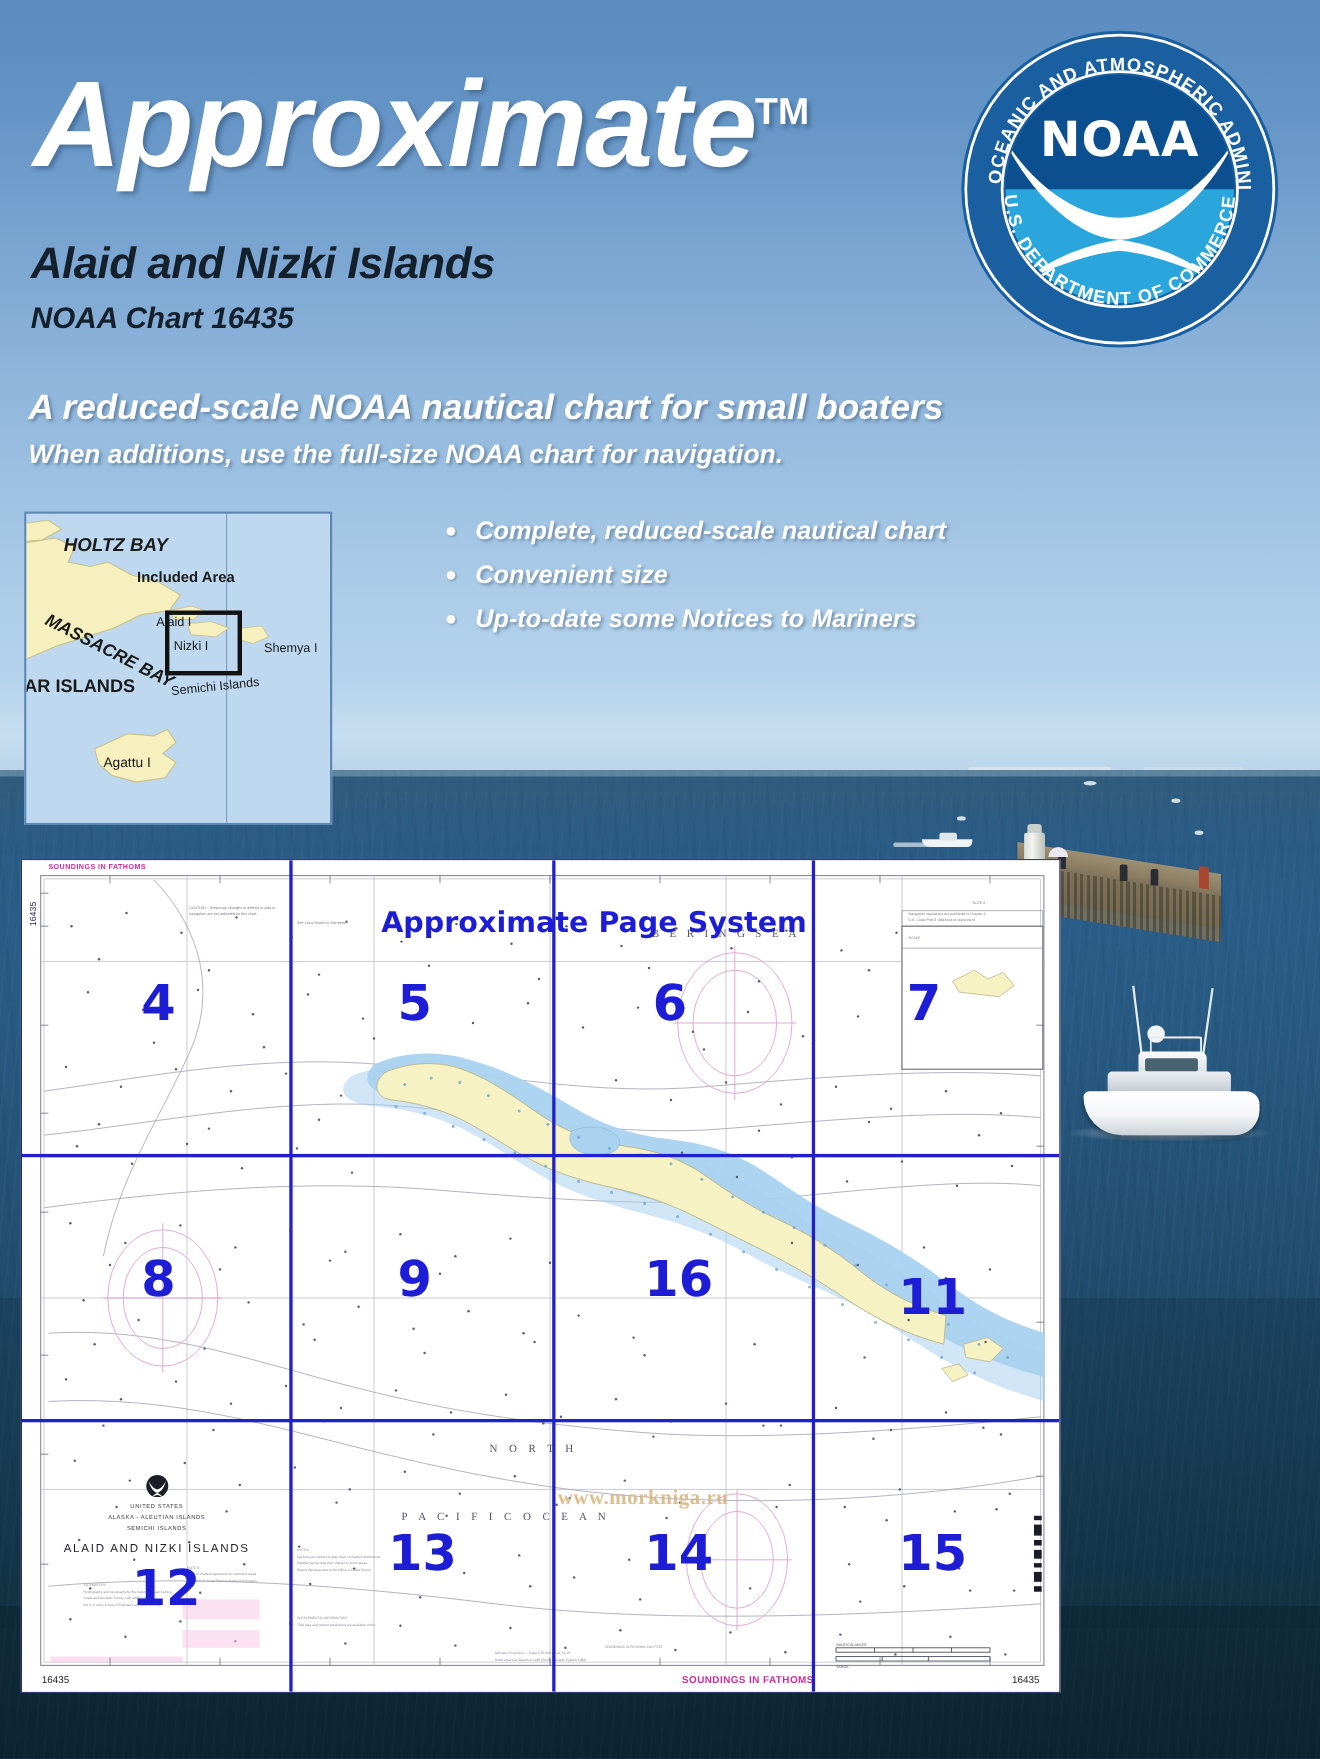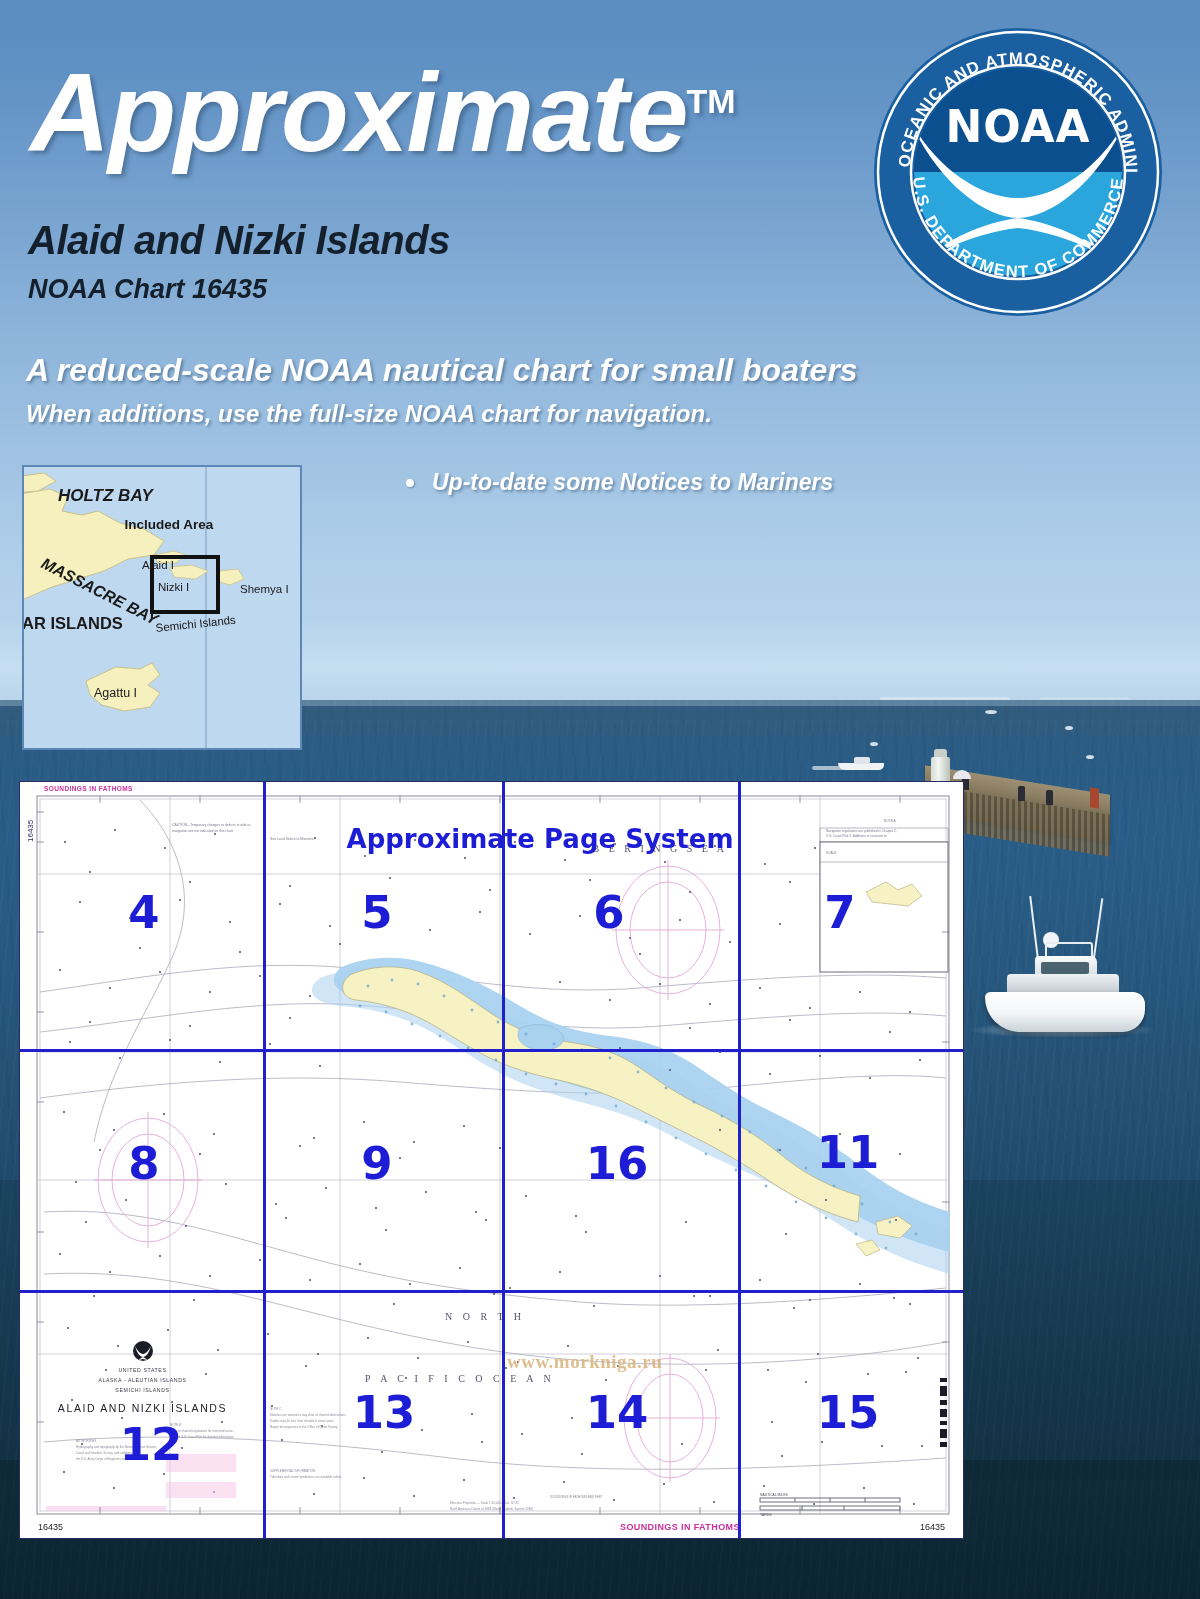--- a/index.html
+++ b/index.html
@@ -303,20 +303,22 @@
     <text class="loc-lbl" x="118" y="102" font-size="11.5">Alaid I</text>
     <text class="loc-lbl" x="134" y="124" font-size="11.5">Nizki I</text>
     <text class="loc-lbl" x="216" y="126" font-size="11.5">Shemya I</text>
     <text class="loc-lbl" x="132" y="165" font-size="11.5" transform="rotate(-6 132 165)">Semichi Islands</text>
     <text class="loc-lbl" x="70" y="230" font-size="12.5">Agattu I</text>
   </svg>
 </div>
 
 <div id="bullets">
   <ul>
+    <li>Complete, reduced-scale nautical chart</li>
+    <li>Convenient size</li>
     <li>Up-to-date some Notices to Mariners</li>
   </ul>
 </div>
 
 <div id="chart">
 
   <svg viewBox="0 0 943 756" width="943" height="756">
     <rect x="0" y="0" width="943" height="756" fill="#ffffff"></rect>
 
     <rect x="17" y="14" width="912" height="718" fill="none" stroke="#8a8a9a" stroke-width="1"></rect>
@@ -809,19 +811,19 @@
   <div class="idx-title" style="left:520px;">Approximate Page System</div>
 
   <div class="page-num" style="left:124px;top:130px;">4</div>
   <div class="page-num" style="left:357px;top:130px;">5</div>
   <div class="page-num" style="left:589px;top:130px;">6</div>
   <div class="page-num" style="left:820px;top:130px;">7</div>
 
   <div class="page-num" style="left:124px;top:381px;">8</div>
   <div class="page-num" style="left:357px;top:381px;">9</div>
   <div class="page-num" style="left:597px;top:381px;">16</div>
-  <div class="page-num" style="left:828px;top:370px;">11</div>
+  <div class="page-num" style="left:828px;top:397px;">11</div>
 
   <div class="page-num" style="left:131px;top:630px;margin-top:32px;">12</div>
   <div class="page-num" style="left:364px;top:630px;">13</div>
   <div class="page-num" style="left:597px;top:630px;">14</div>
   <div class="page-num" style="left:828px;top:630px;">15</div>
 </div>
 
 </body></html>

